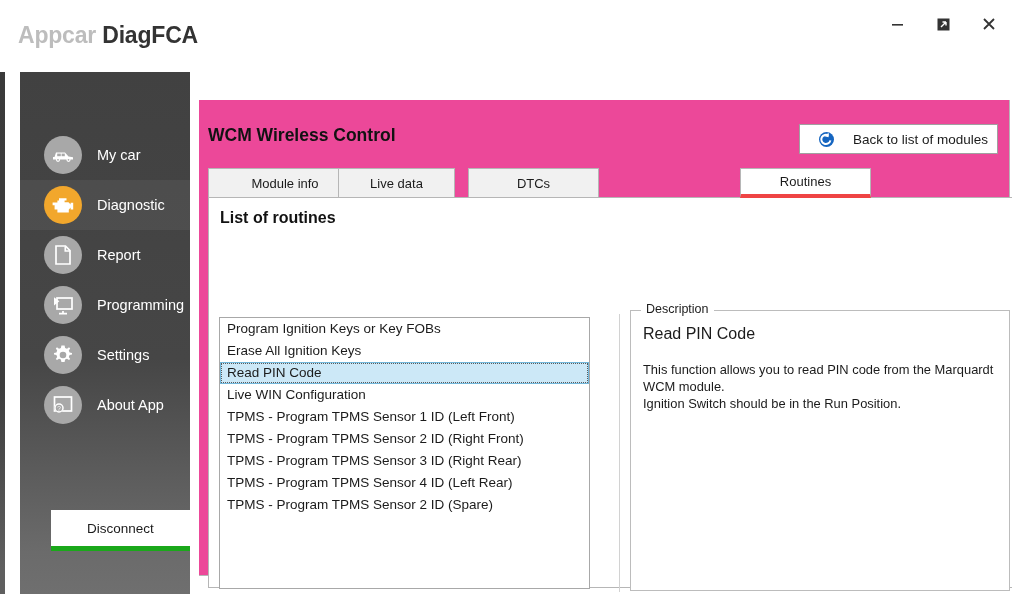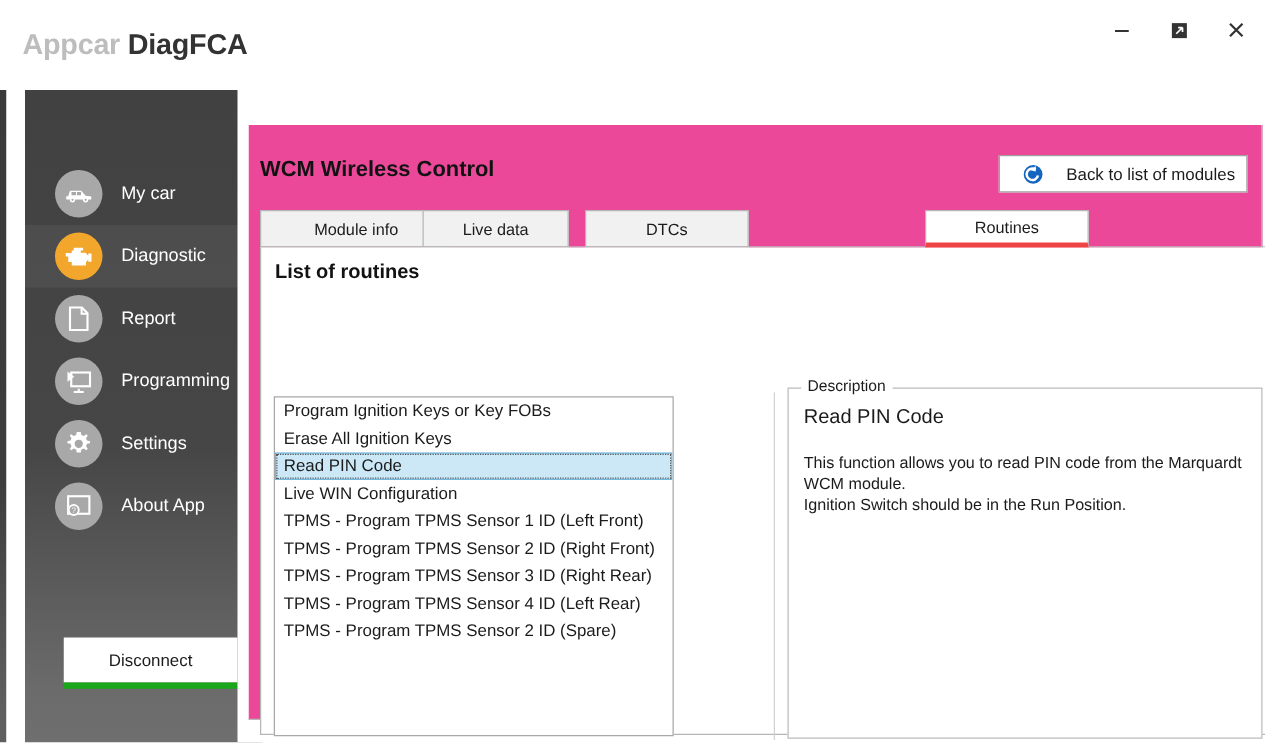--- a/index.html
+++ b/index.html
@@ -105,21 +105,21 @@
   .tabbody {
     position: absolute; left: 9px; top: 98px; width: 811px; height: 390px;
     background: #ffffff; border: 1px solid #b6b6b6; border-top: none;
   }
   .section-title {
     position: absolute; left: 11px; top: 11px;
     font-size: 16px; font-weight: bold; color: #121212; white-space: nowrap;
   }
 
   .routine-list {
-    position: absolute; left: 10px; top: 119px; width: 320px; height: 272px;
+    position: absolute; left: 10px; top: 119px; width: 371px; height: 272px;
     background: #ffffff; border: 1px solid #a8a8a8; overflow: hidden;
   }
   .routine-item {
     height: 22px; line-height: 22px; padding-left: 7px;
     font-size: 13.5px; color: #1b1b1b; white-space: nowrap; cursor: default;
   }
   .routine-item.selected {
     background: #cce8f7; border: 1px solid #72b8dc; outline: 1px dotted #5a5a5a;
     outline-offset: -2px; height: 22px; line-height: 20px; padding-left: 6px;
   }

